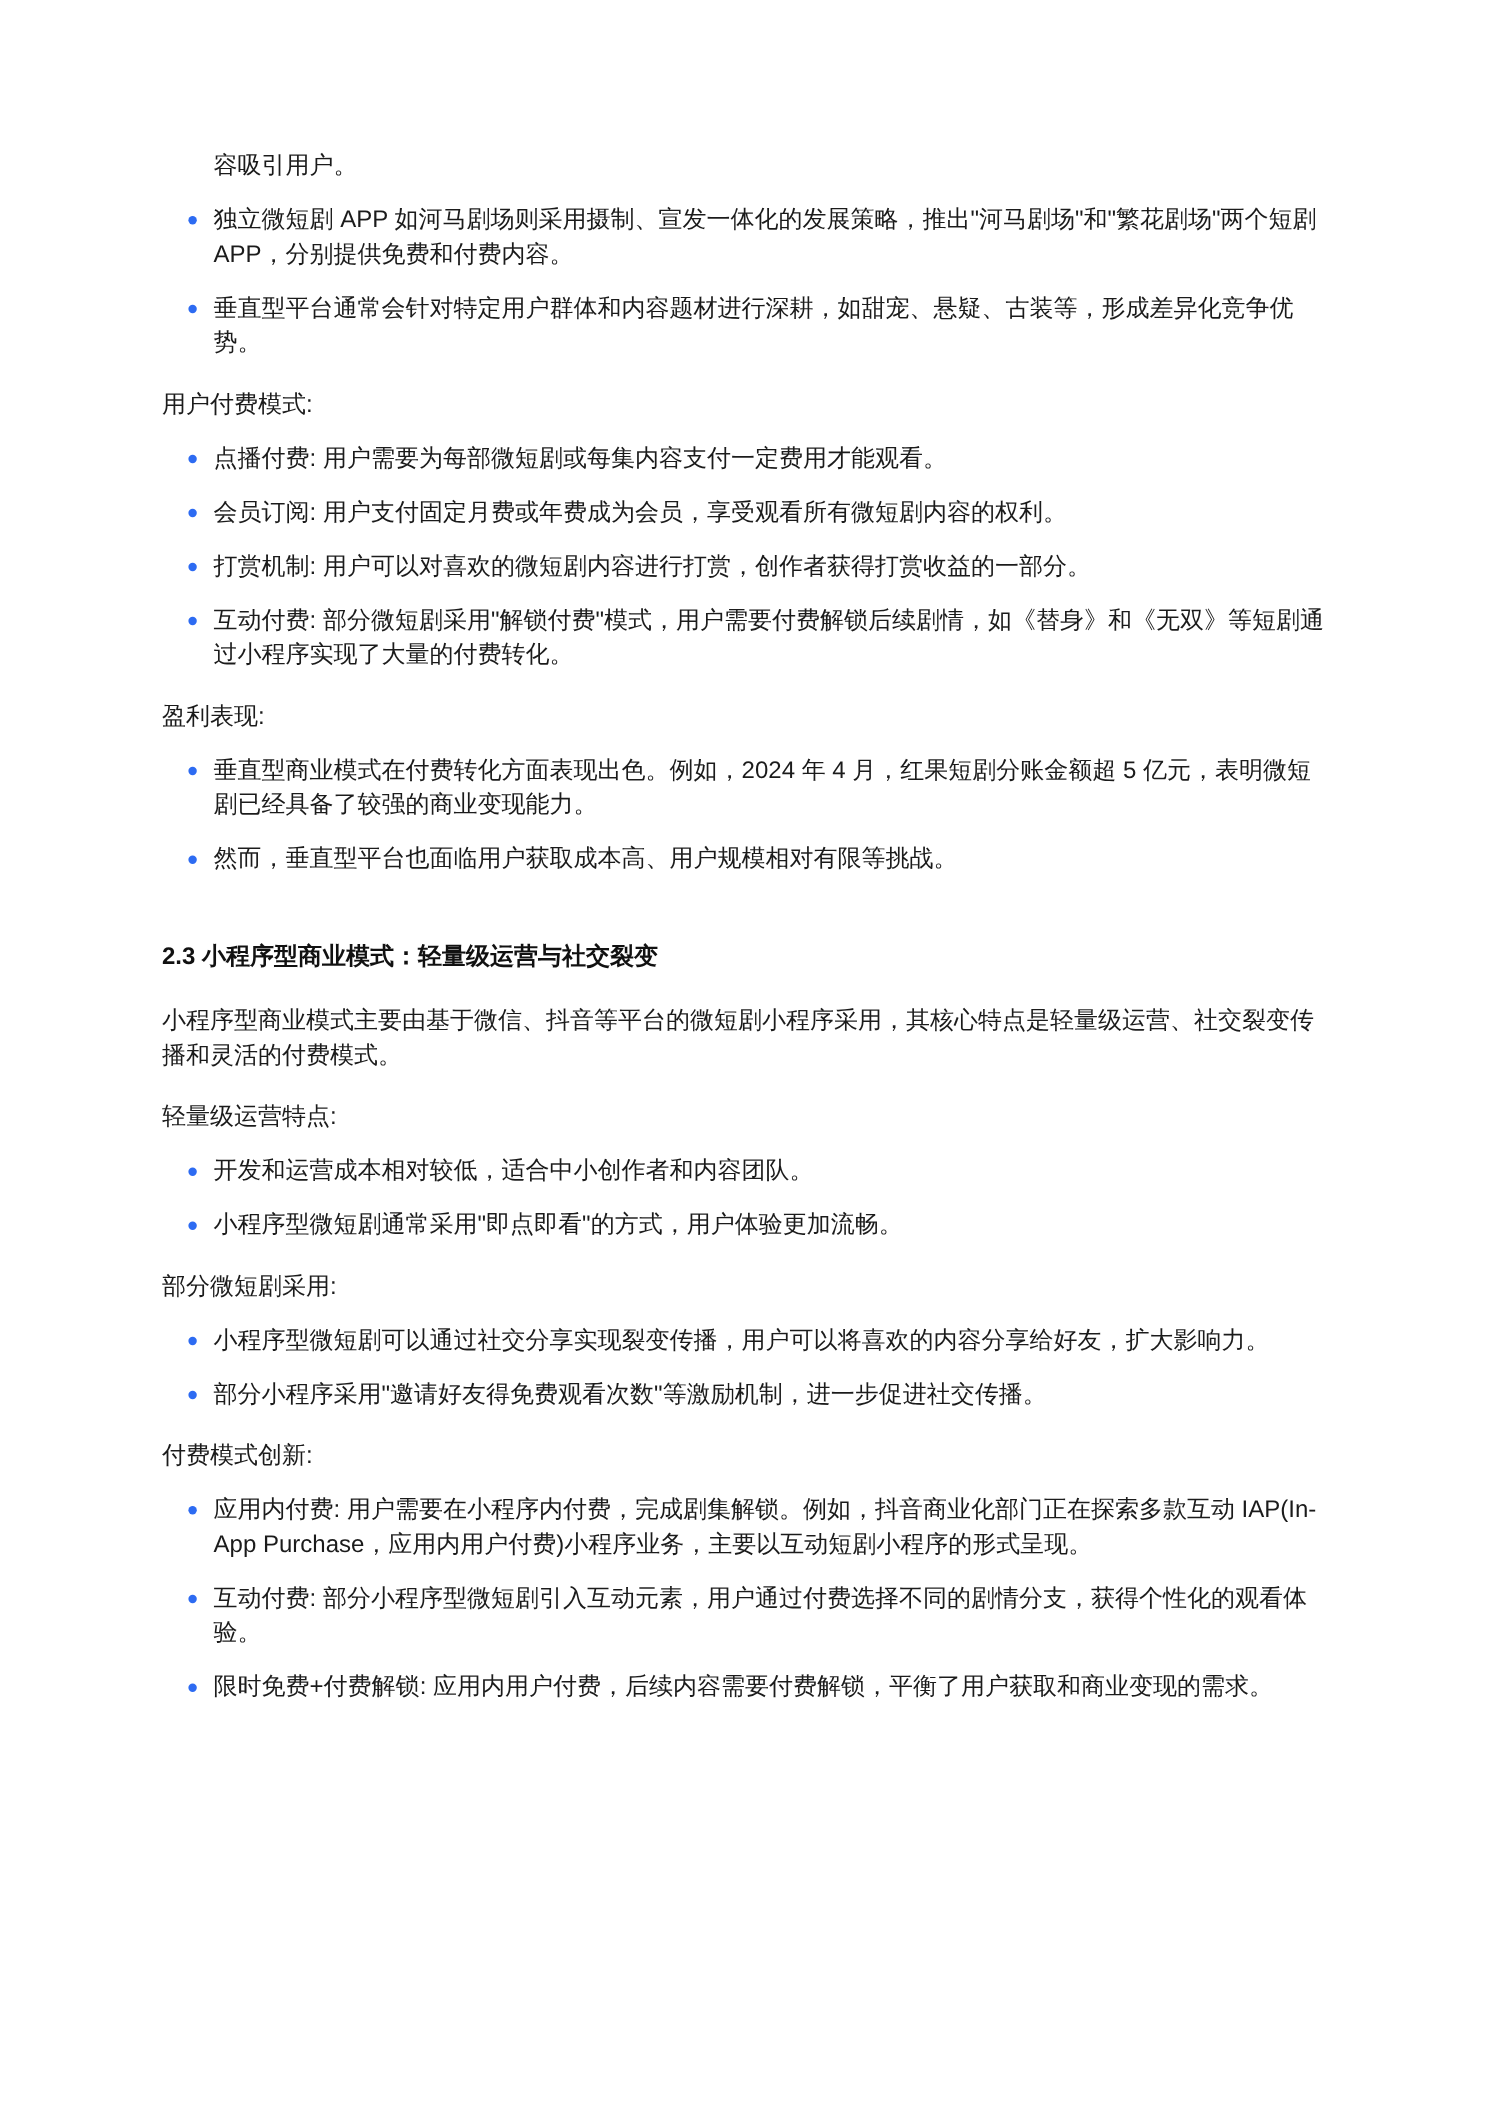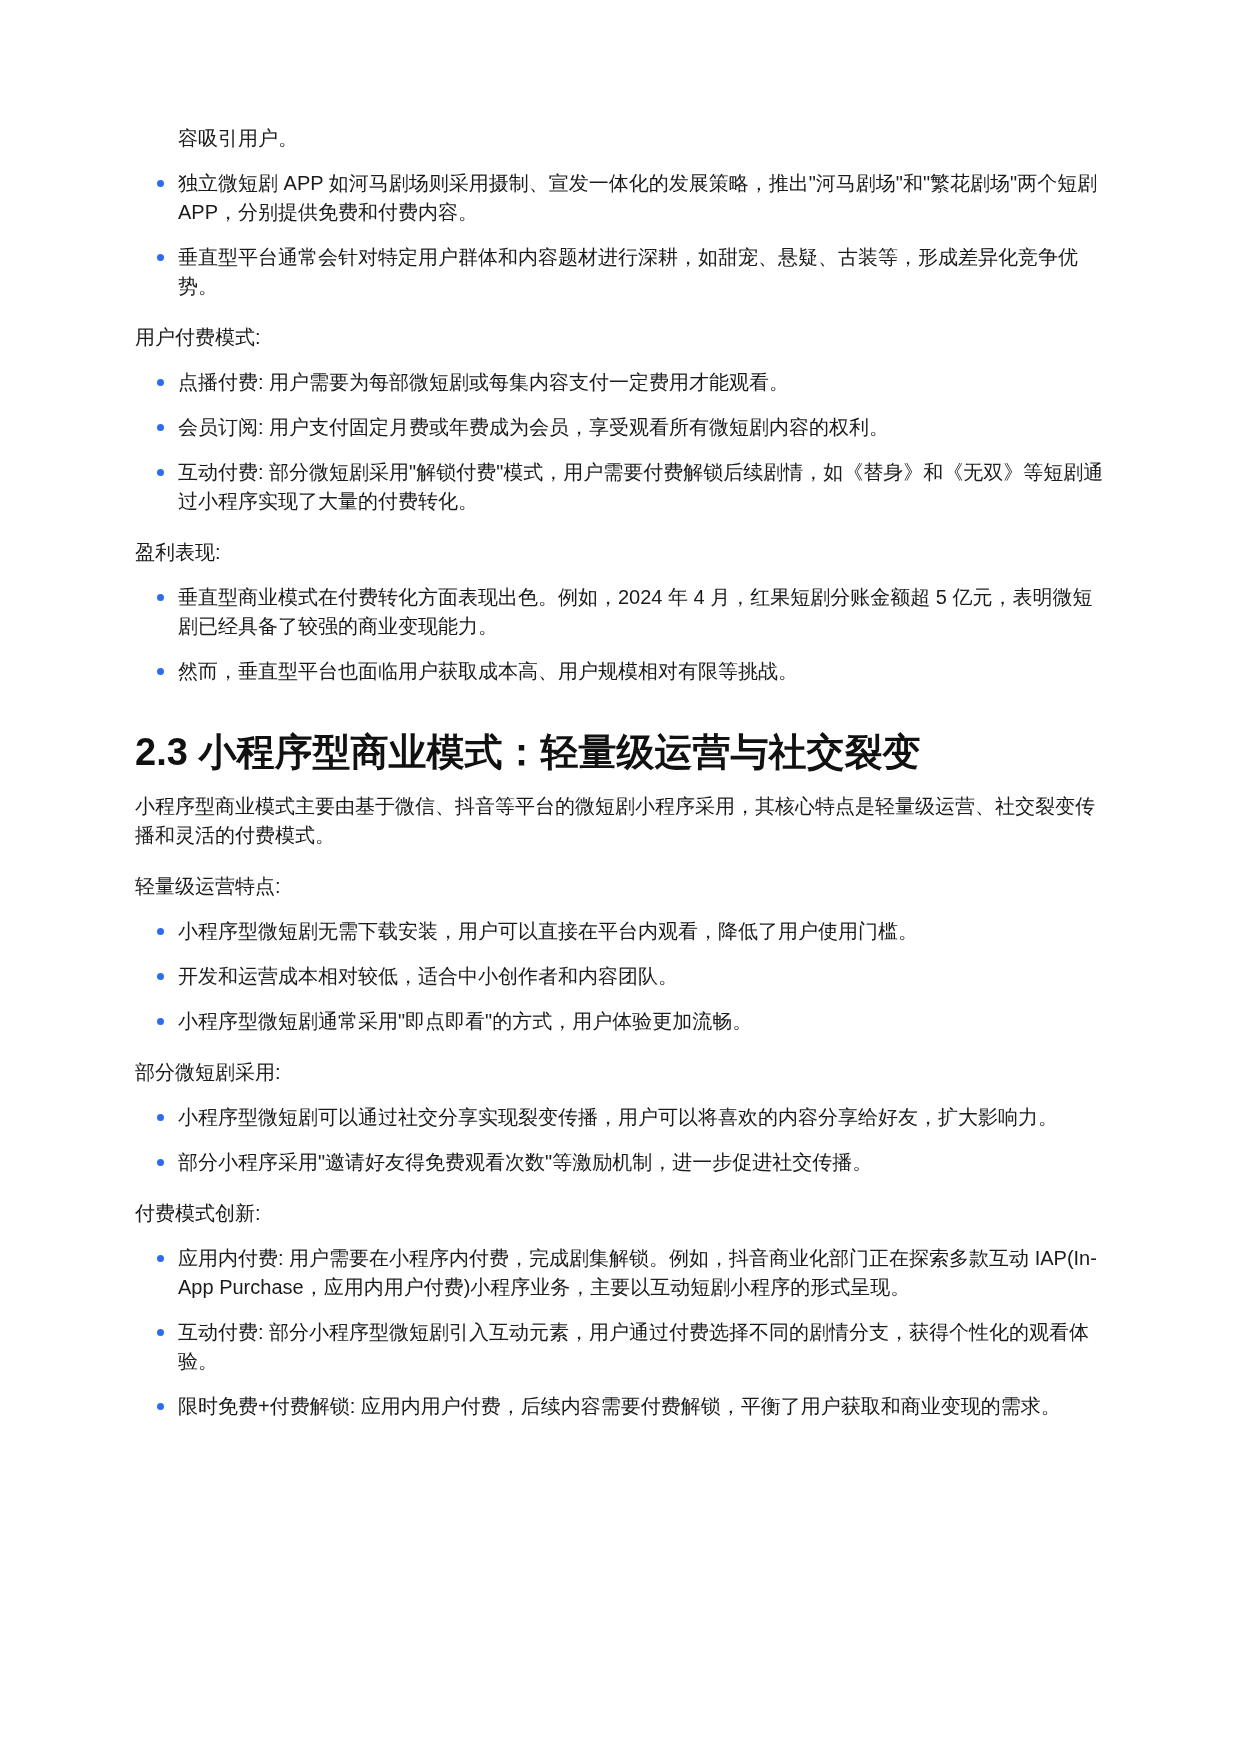--- a/index.html
+++ b/index.html
@@ -40,49 +40,49 @@
     height: 7px;
     border-radius: 50%;
     background: #2d6bf2;
   }
   .md-bullet strong { font-weight: 400; }
   .md-label {
     font-weight: 400;
     margin: 22px 0 0 0;
   }
   .md-h2 {
-    font-size: 38px;
+    font-size: 20px;
     line-height: 40px;
     font-weight: 700;
     margin: 46px 0 20px 0;
     color: #111111;
   }
   .md-para {
     margin: 20px 0 0 0;
   }
 </style>
 </head>
 <body>
 
 <div class="page">
   <div class="content" id="doc-content">
       <p class="md-cont">容吸引用户。</p>
       <div class="md-bullet"><span class="dot"></span><span>独立微短剧 APP 如河马剧场则采用摄制、宣发一体化的发展策略，推出"河马剧场"和"繁花剧场"两个短剧 APP，分别提供免费和付费内容。</span></div>
       <div class="md-bullet"><span class="dot"></span><span>垂直型平台通常会针对特定用户群体和内容题材进行深耕，如甜宠、悬疑、古装等，形成差异化竞争优势。</span></div>
       <p class="md-label">用户付费模式:</p>
       <div class="md-bullet"><span class="dot"></span><strong>点播付费</strong><span>: 用户需要为每部微短剧或每集内容支付一定费用才能观看。</span></div>
       <div class="md-bullet"><span class="dot"></span><strong>会员订阅</strong><span>: 用户支付固定月费或年费成为会员，享受观看所有微短剧内容的权利。</span></div>
+      <div class="md-bullet"><span class="dot"></span><strong>打赏机制</strong><span>: 用户可以对喜欢的微短剧内容进行打赏，创作者获得打赏收益的一部分。</span></div>
       <div class="md-bullet"><span class="dot"></span><strong>互动付费</strong><span>: 部分微短剧采用"解锁付费"模式，用户需要付费解锁后续剧情，如《替身》和《无双》等短剧通过小程序实现了大量的付费转化。</span></div>
       <p class="md-label">盈利表现:</p>
       <div class="md-bullet"><span class="dot"></span><span>垂直型商业模式在付费转化方面表现出色。例如，2024 年 4 月，红果短剧分账金额超 5 亿元，表明微短剧已经具备了较强的商业变现能力。</span></div>
       <div class="md-bullet"><span class="dot"></span><span>然而，垂直型平台也面临用户获取成本高、用户规模相对有限等挑战。</span></div>
       <h2 class="md-h2">2.3 小程序型商业模式：轻量级运营与社交裂变</h2>
       <p class="md-para">小程序型商业模式主要由基于微信、抖音等平台的微短剧小程序采用，其核心特点是轻量级运营、社交裂变传播和灵活的付费模式。</p>
       <p class="md-label">轻量级运营特点:</p>
-      <div class="md-bullet"><span class="dot"></span><span>小程序型微短剧无需下载安装，用户可以直接在平台内观看，降低了用户使用门槛。</span></div>
       <div class="md-bullet"><span class="dot"></span><span>开发和运营成本相对较低，适合中小创作者和内容团队。</span></div>
       <div class="md-bullet"><span class="dot"></span><span>小程序型微短剧通常采用"即点即看"的方式，用户体验更加流畅。</span></div>
       <p class="md-label">部分微短剧采用:</p>
       <div class="md-bullet"><span class="dot"></span><span>小程序型微短剧可以通过社交分享实现裂变传播，用户可以将喜欢的内容分享给好友，扩大影响力。</span></div>
       <div class="md-bullet"><span class="dot"></span><span>部分小程序采用"邀请好友得免费观看次数"等激励机制，进一步促进社交传播。</span></div>
       <p class="md-label">付费模式创新:</p>
       <div class="md-bullet"><span class="dot"></span><strong>应用内付费</strong><span>: 用户需要在小程序内付费，完成剧集解锁。例如，抖音商业化部门正在探索多款互动 IAP(In-App Purchase，应用内用户付费)小程序业务，主要以互动短剧小程序的形式呈现。</span></div>
       <div class="md-bullet"><span class="dot"></span><strong>互动付费</strong><span>: 部分小程序型微短剧引入互动元素，用户通过付费选择不同的剧情分支，获得个性化的观看体验。</span></div>
       <div class="md-bullet"><span class="dot"></span><strong>限时免费+付费解锁</strong><span>: 应用内用户付费，后续内容需要付费解锁，平衡了用户获取和商业变现的需求。</span></div>
     </div>

